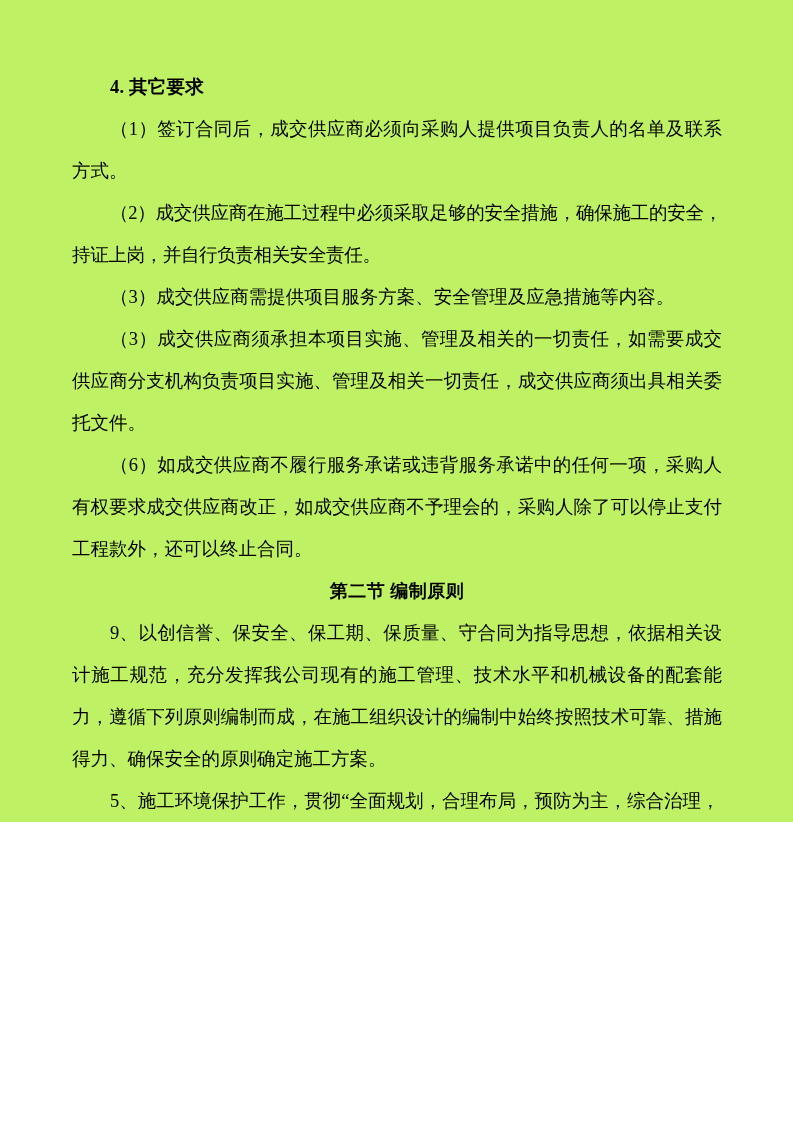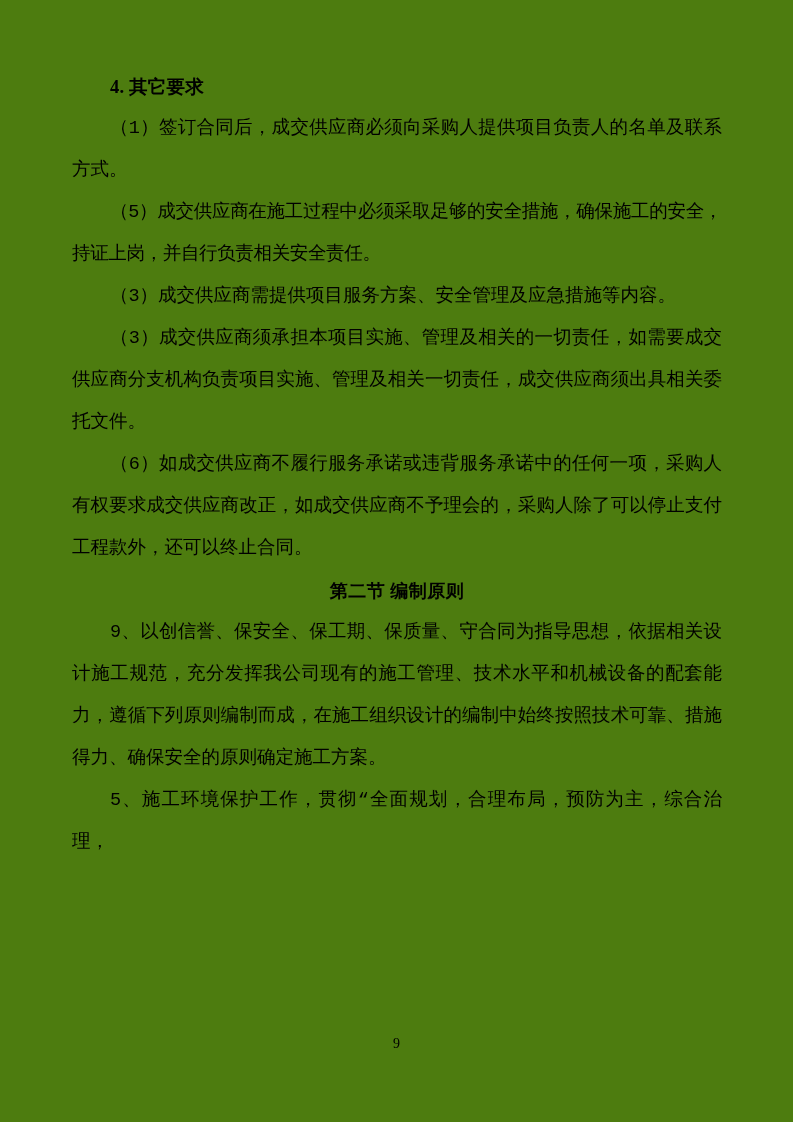--- a/index.html
+++ b/index.html
@@ -7,22 +7,22 @@
     padding: 0;
     background: #ffffff;
   }
   body {
     font-family: "Liberation Serif", "DejaVu Serif", serif;
     color: #000000;
   }
   .page {
     position: relative;
     width: 793px;
-    height: 1122px;
-    background: #4d7c0f;
+    height: 822px;
+    background: #bef264;
     overflow: hidden;
     box-sizing: border-box;
   }
   .content {
     position: absolute;
     left: 72px;
     top: 66px;
     width: 650px;
   }
   .section-heading {
@@ -44,21 +44,20 @@
   }
   p.para {
     font-size: 18.5px;
     line-height: 42px;
     margin: 0;
     text-align: justify;
     text-align-last: left;
     text-justify: inter-ideograph;
     text-indent: 38px;
     letter-spacing: 0px;
-    font-family: Liberation Mono, monospace;
   }
   p.para.tight {
     letter-spacing: -0.35px;
   }
   .page-number {
     position: absolute;
     left: 0;
     right: 0;
     top: 1035px;
     text-align: center;
@@ -71,21 +70,21 @@
 <body>
 
 <div class="page">
 
   <div class="content">
 
     <h2 class="section-heading">4. 其它要求</h2>
 
     <p class="para">（1）签订合同后，成交供应商必须向采购人提供项目负责人的名单及联系方式。</p>
 
-    <p class="para tight">（5）成交供应商在施工过程中必须采取足够的安全措施，确保施工的安全，持证上岗，并自行负责相关安全责任。</p>
+    <p class="para tight">（2）成交供应商在施工过程中必须采取足够的安全措施，确保施工的安全，持证上岗，并自行负责相关安全责任。</p>
 
     <p class="para">（3）成交供应商需提供项目服务方案、安全管理及应急措施等内容。</p>
 
     <p class="para">（3）成交供应商须承担本项目实施、管理及相关的一切责任，如需要成交供应商分支机构负责项目实施、管理及相关一切责任，成交供应商须出具相关委托文件。</p>
 
     <p class="para">（6）如成交供应商不履行服务承诺或违背服务承诺中的任何一项，采购人有权要求成交供应商改正，如成交供应商不予理会的，采购人除了可以停止支付工程款外，还可以终止合同。</p>
 
     <h2 class="center-heading">第二节 编制原则</h2>
 
 

